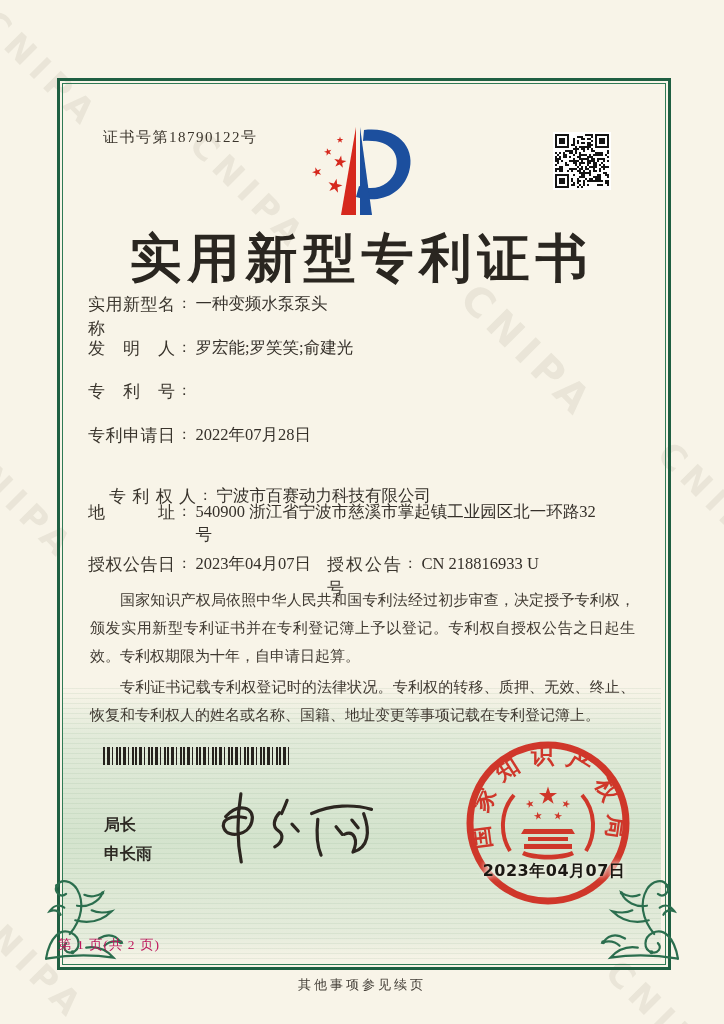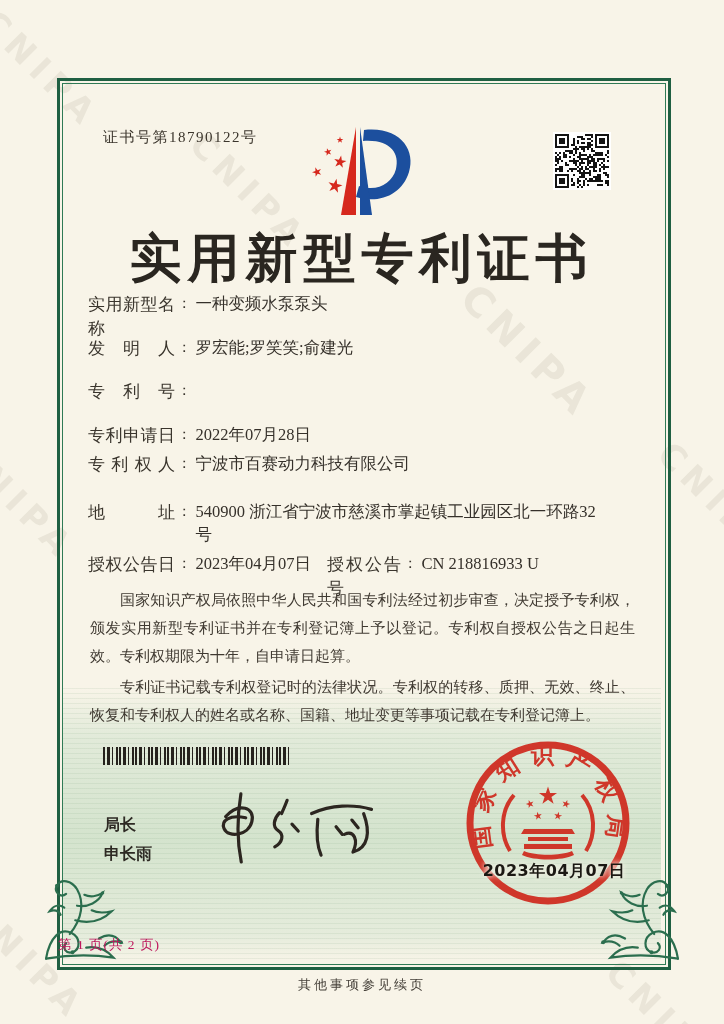--- a/index.html
+++ b/index.html
@@ -155,21 +155,21 @@
   </div>
   <div class="frow" style="top:379px;">
     <span class="flabel">专利号</span>
       <span class="fcolon">：</span>
   </div>
   <div class="frow" style="top:423px;">
     <span class="flabel">专利申请日</span>
       <span class="fcolon">：</span>
       <span class="fvalue">2022年07月28日</span>
   </div>
-  <div class="frow" style="top:452px;">
+  <div class="frow" style="top:484px;margin-left:21px;">
     <span class="flabel">专利权人</span>
       <span class="fcolon">：</span>
       <span class="fvalue">宁波市百赛动力科技有限公司</span>
   </div>
   <div class="frow addr" style="top:500px;">
     <span class="flabel">地址</span>
       <span class="fcolon">：</span>
       <span class="fvalue">540900 浙江省宁波市慈溪市掌起镇工业园区北一环路32号</span>
   </div>
   <div class="frow" style="top:552px;">

